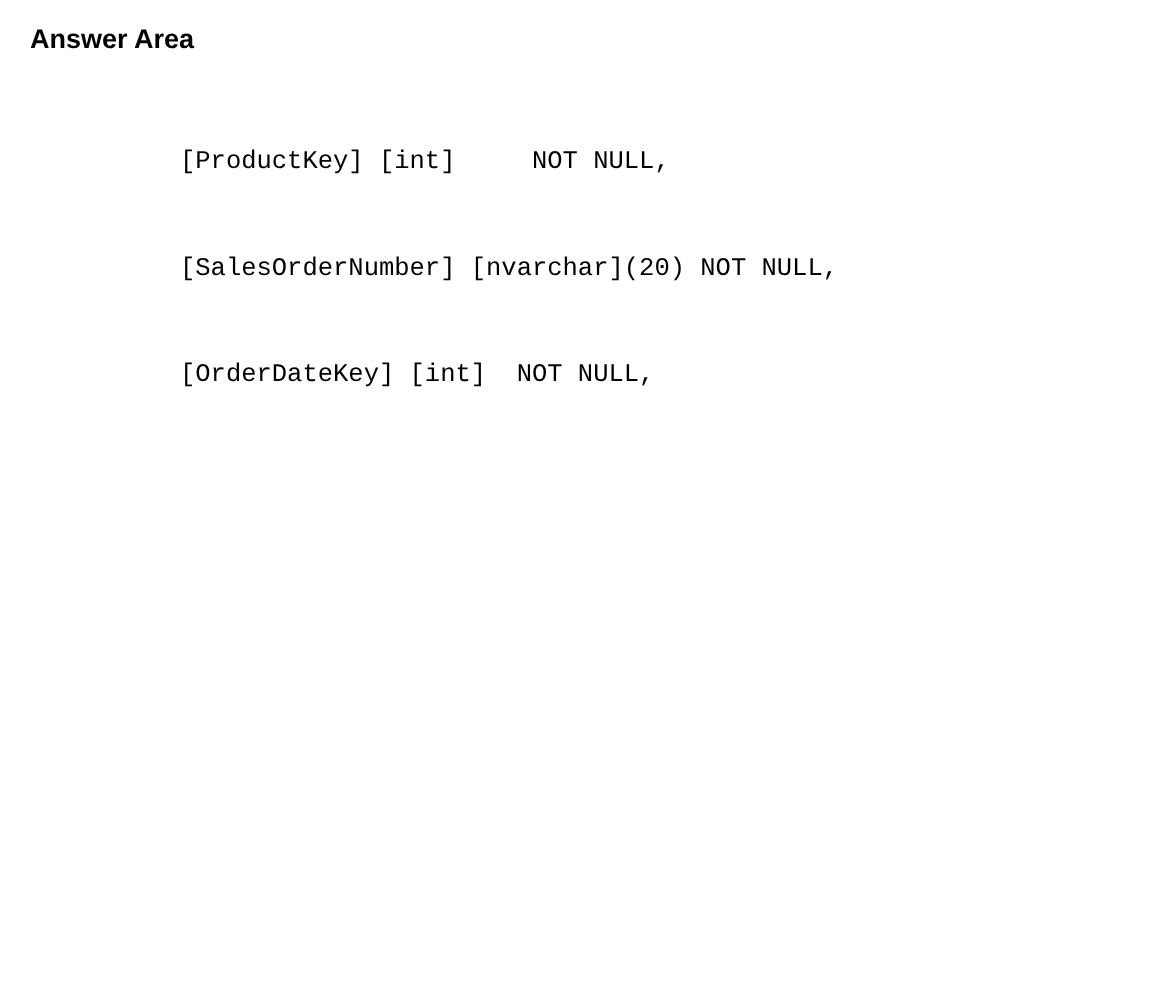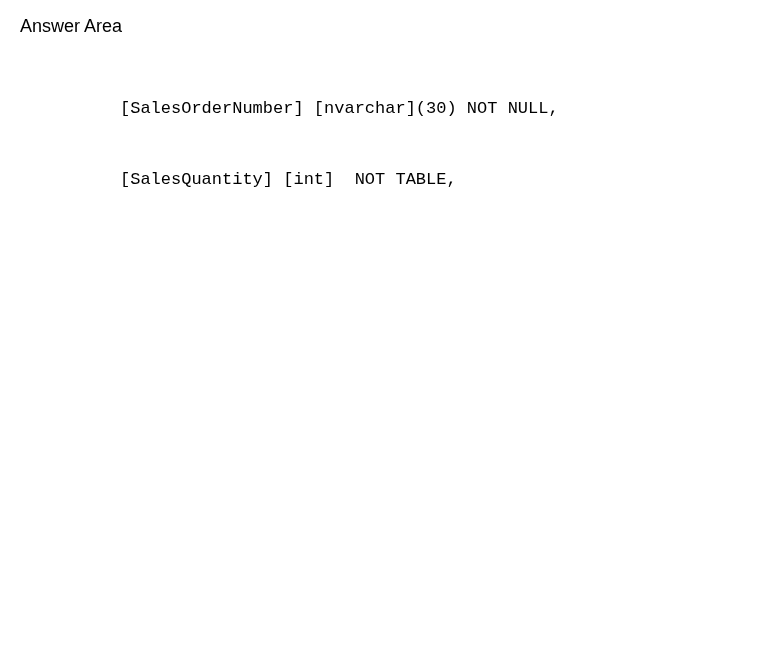--- a/index.html
+++ b/index.html
@@ -4,38 +4,39 @@
   <style>
     body {
       margin: 0;
       padding: 16px 20px;
       font-family: Arial, sans-serif;
       background: #fff;
       width: 772px;
       box-sizing: border-box;
     }
     .heading {
-      font-weight: normal;
+      font-weight: bold;
       font-size: 18px;
       margin-bottom: 18px;
     }
     .code-block {
       margin-left: 100px;
       font-family: Consolas, 'Courier New', monospace;
       font-size: 17px;
       line-height: 2.1;
       white-space: pre;
     }
   </style>
 </head>
 <body>
 
 <div class="heading">Answer Area</div>
 
 <div class="code-block">
-<div>[SalesOrderNumber] [nvarchar](30) NOT NULL,</div>
-<div>[SalesQuantity] [int]  NOT TABLE,</div>
+<div>[ProductKey] [int]     NOT NULL,</div>
+<div>[SalesOrderNumber] [nvarchar](20) NOT NULL,</div>
+<div>[OrderDateKey] [int]  NOT NULL,</div>
 
 
 
 
 
 </div>
 
 </body></html>

